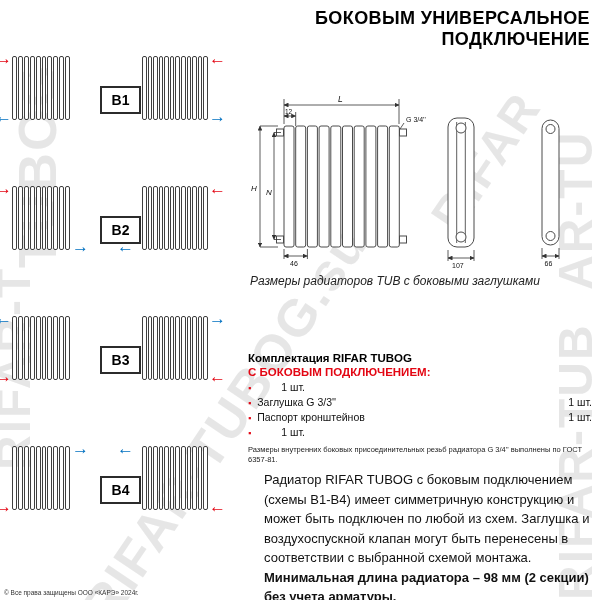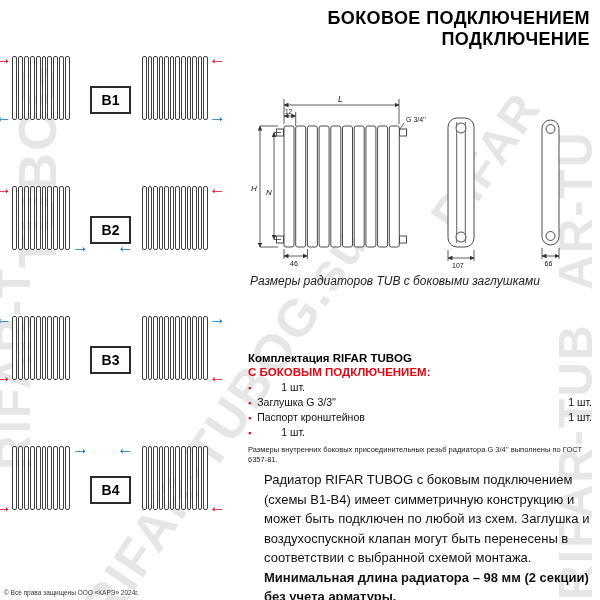--- a/index.html
+++ b/index.html
@@ -10,21 +10,21 @@
       transform-origin:left top;letter-spacing:2px;}
   .content{position:absolute;inset:0;z-index:1;}
   .doc-title{position:absolute;top:8px;right:10px;text-align:right;font-weight:800;
              font-size:18px;line-height:1.18;letter-spacing:.4px;color:#000;}
   
   .scheme-row{position:absolute;left:2px;width:240px;height:92px;}
   .radiator{position:absolute;display:flex;gap:1px;}
   .radiator.rad-l{left:10px;top:14px;width:58px;height:64px;}
   .radiator.rad-r{left:140px;top:14px;width:66px;height:64px;}
   .rad-section{flex:1;min-width:0;border:1px solid #3f3f3f;border-radius:2px;background:#fff;}
-  .scheme-label{position:absolute;left:88px;top:44px;width:37px;height:24px;border:2px solid #2b2b2b;
+  .scheme-label{position:absolute;left:98px;top:44px;width:37px;height:24px;border:2px solid #2b2b2b;
                 background:#fff;display:flex;align-items:center;justify-content:center;
                 font-weight:700;font-size:14px;color:#000;}
   .flow-arrow{position:absolute;font-size:17px;font-weight:700;line-height:1;}
   
   .drawing{position:absolute;left:248px;top:92px;width:344px;height:200px;}
   .drawing-caption{position:absolute;left:2px;top:182px;font-size:12px;font-style:italic;color:#222;}
   svg text{font-family:"Liberation Sans","DejaVu Sans",sans-serif;fill:#111;}
   .dim{stroke:#333;stroke-width:.8;fill:none;}
   .draw-stroke{stroke:#4a4a4a;stroke-width:1;fill:#fff;}
   
@@ -51,21 +51,21 @@
       <span class="wm" style="left: 70px; top: 600px; font-size: 52px; transform: rotate(-56deg); color: rgb(207, 207, 207);">RIFAR-TUBOG.su</span>
       <span class="wm" style="left: 548px; top: 600px; font-size: 48px; transform: rotate(-90deg); color: rgb(207, 207, 207);">RIFAR-TUB</span>
       <span class="wm" style="left: 548px; top: 290px; font-size: 48px; transform: rotate(-90deg); color: rgb(207, 207, 207);">AR-TU</span>
       <span class="wm" style="left: 420px; top: 210px; font-size: 48px; transform: rotate(-56deg); color: rgb(207, 207, 207);">RIFAR</span>
       <span class="wm" style="left: -14px; top: 470px; font-size: 48px; transform: rotate(-90deg); color: rgb(207, 207, 207);">RIFAR-T</span>
     </div>
 
   <div class="content">
 
     <div class="doc-title">
-      <div>БОКОВОЕ ПОДКЛЮЧЕНИЕМ</div>
+      <div>БОКОВЫМ УНИВЕРСАЛЬНОЕ</div>
       <div>ПОДКЛЮЧЕНИЕ</div>
     </div>
 
     <div id="schemes-column">
         <div class="scheme-row" style="top: 42px;">
           <div class="radiator rad-l">
             <span class="rad-section"></span>
             <span class="rad-section"></span>
             <span class="rad-section"></span>
             <span class="rad-section"></span>

